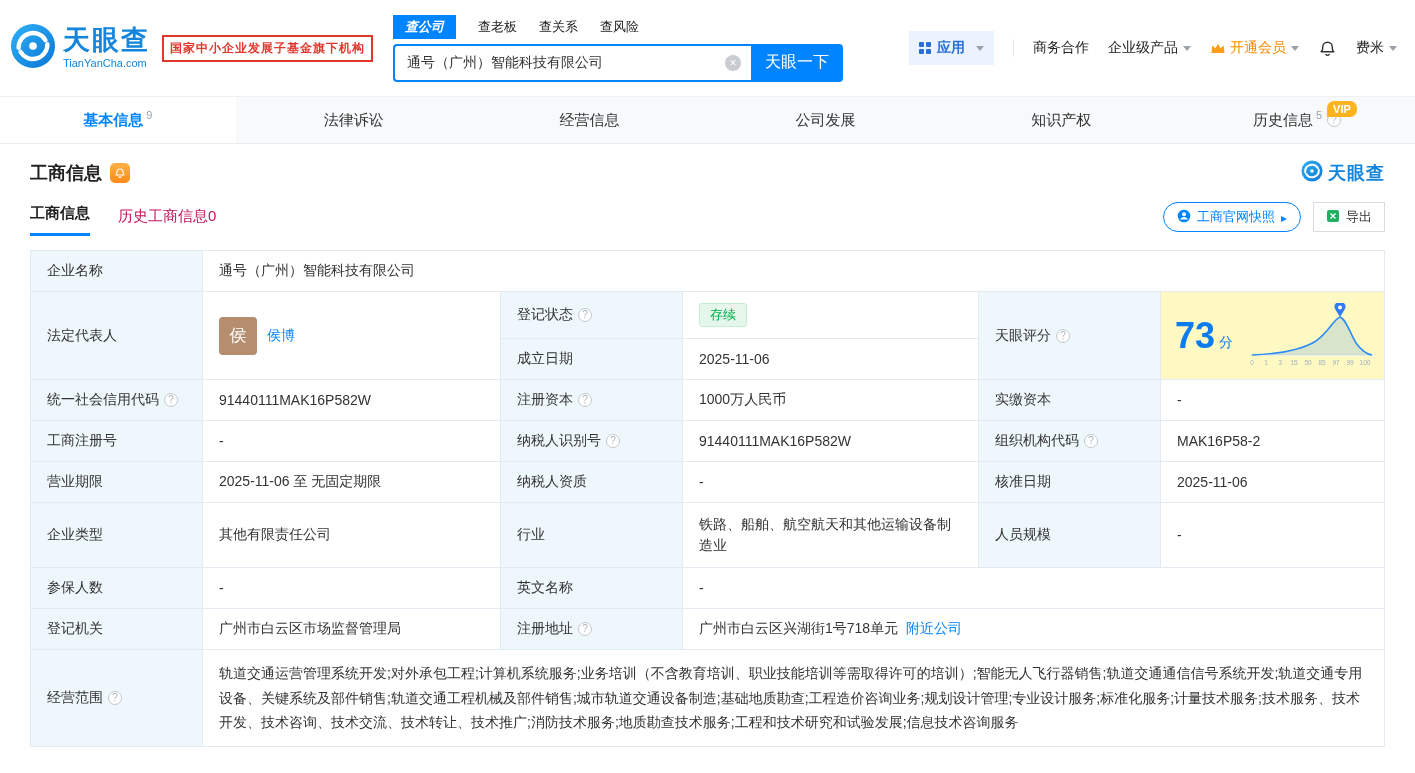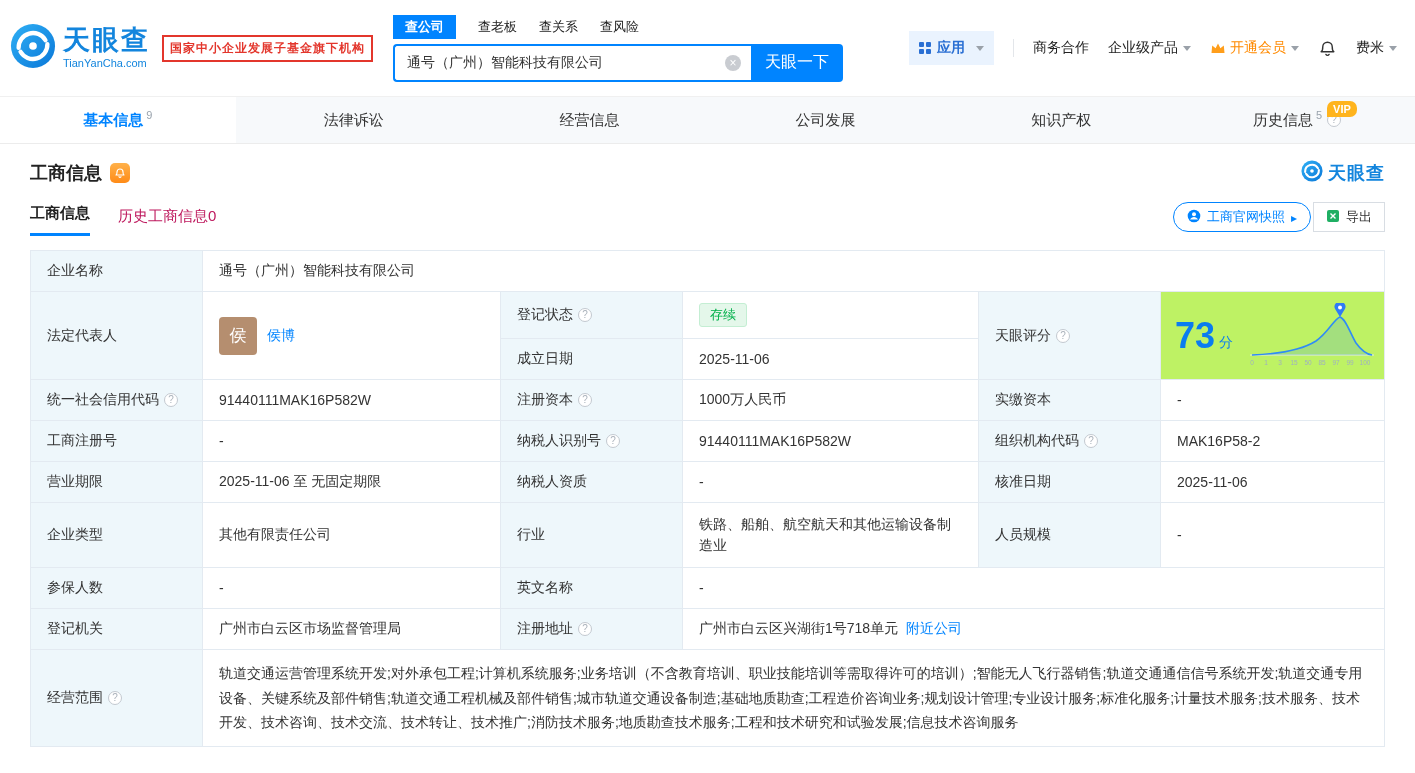--- a/index.html
+++ b/index.html
@@ -13,21 +13,21 @@
   .logo { display:flex; align-items:center; gap:7px; cursor:pointer; flex-shrink:0; }
   .logo-texts { display:flex; flex-direction:column; line-height:1; }
   .logo-cn { font-size:27px; font-weight:bold; color:#1385dd; letter-spacing:2px; }
   .logo-en { font-size:11px; color:#1385dd; margin-top:4px; }
   .promo { border:2px solid #e3362c; margin-left:12px; text-align:center; flex-shrink:0; }
   .promo-l1 { background:#e3362c; color:#fff; font-size:14px; font-weight:bold; letter-spacing:3px; padding:3px 9px; }
   .promo-l2 { color:#e3362c; font-size:12px; font-weight:bold; letter-spacing:1px; padding:3px 6px; }
   .search-wrap { margin-left:20px; width:450px; flex-shrink:0; }
   .search-tabs { display:flex; gap:22px; align-items:center; font-size:13px; margin-bottom:5px; }
   .search-tab { color:#222; cursor:pointer; padding:3px 0; }
-  .search-tab.active { background:#0084ff; color:#fff; padding:3px 12px; font-weight:bold; }
+  .search-tab.active { background:#0084ff; color:#fff; padding:3px 12px; font-weight:bold;font-style:italic; }
   .search-box { display:flex; height:38px; }
   .search-input-wrap { flex:1; border:2px solid #0084ff; border-right:none; border-radius:4px 0 0 4px; display:flex; align-items:center; padding:0 10px; background:#fff; }
   .search-input { border:none; outline:none; flex:1; font-size:14px; color:#333; font-family:inherit; background:transparent; }
   .clear-icon { width:16px; height:16px; border-radius:50%; background:#c9ccd1; color:#fff; font-size:12px; line-height:16px; text-align:center; cursor:pointer; flex-shrink:0; }
   .clear-icon::after { content:"×"; }
   .search-btn { width:92px; background:#0084ff; color:#fff; font-size:16px; display:flex; align-items:center; justify-content:center; border-radius:0 4px 4px 0; cursor:pointer; }
   .top-menu { margin-left:auto; display:flex; align-items:center; gap:19px; font-size:14px; }
   .apps-chip { display:flex; align-items:center; gap:6px; background:#eaf3fe; padding:8px 10px; border-radius:0; color:#2a6fd3; cursor:pointer; font-weight:bold; }
   .grid-icon { display:grid; grid-template-columns:5px 5px; grid-gap:2px; }
   .grid-icon i { width:5px; height:5px; background:#2a6fd3; border-radius:1px; }
@@ -49,29 +49,29 @@
   .content { padding:0 30px; }
   .section-head { display:flex; align-items:center; margin-top:16px; }
   .section-title { font-size:18px; font-weight:bold; color:#222; }
   .bell-badge { width:20px; height:20px; border-radius:5px; background:linear-gradient(#ffb14a,#ff8b17); margin-left:8px; display:flex; align-items:center; justify-content:center; cursor:pointer; }
   .brand { margin-left:auto; display:flex; align-items:center; gap:5px; }
   .brand-text { font-size:18px; font-weight:bold; color:#1385dd; letter-spacing:1px; }
   .subtab-row { display:flex; align-items:flex-end; margin-top:16px; }
   .subtab { font-size:15px; padding-bottom:10px; margin-right:28px; cursor:pointer; }
   .subtab.active { color:#222; font-weight:bold; border-bottom:3px solid #0084ff; }
   .subtab.inactive { color:#be185d; }
-  .subtab-actions { margin-left:auto; display:flex; gap:2px; margin-bottom:4px;align-items:center; }
+  .subtab-actions { margin-left:auto; display:flex; gap:12px; margin-bottom:4px;align-items:center; }
   .snapshot-btn { height:30px; border:1px solid #0084ff; border-radius:16px; color:#0084ff; font-size:13px; display:flex; align-items:center; gap:6px; padding:0 13px; cursor:pointer; background:#fff; }
   .snapshot-btn .play-arrow::after { content:"▸"; font-size:12px; }
   .export-btn { height:30px; border:1px solid #d8dde3; border-radius:0; color:#333; font-size:13px; display:flex; align-items:center; gap:6px; padding:0 12px; cursor:pointer; background:#fff; }
   
   .info-table { width:100%; border-collapse:collapse; margin-top:14px; table-layout:fixed; font-size:14px; }
   .info-table td { border:1px solid #e3eaf1; padding:11px 16px; vertical-align:middle; word-break:break-all; color:#333; }
   td.lbl { background:#eef7fb; }
-  td.score-cell { background:#bef264; padding:2px 8px 2px 14px; }
+  td.score-cell { background:#fef9c3; padding:2px 8px 2px 14px; }
   .rep { display:flex; align-items:center; gap:10px; }
   .avatar { width:38px; height:38px; border-radius:4px; background:#b58e6f; color:#fff; font-size:17px; display:flex; align-items:center; justify-content:center; cursor:pointer; flex-shrink:0; }
   .link { color:#0084ff; cursor:pointer; text-decoration:none; }
   .status-badge { display:inline-block; background:#e4f7ea; color:#00b04a; border:1px solid #c4eed3; font-size:13px; padding:2px 10px; border-radius:3px; }
   .score-flex { display:flex; align-items:center; gap:4px; }
   .score-num { font-size:36px; color:#0a7cf0; font-weight:bold; }
   .score-unit { font-size:14px; color:#0a7cf0; margin-top:14px; }
   .score-chart { margin-left:auto; flex-shrink:0; }
   .tick { font-size:6.5px; fill:#9fb0c1; text-anchor:middle; }
   .scope-text { line-height:1.75; }

